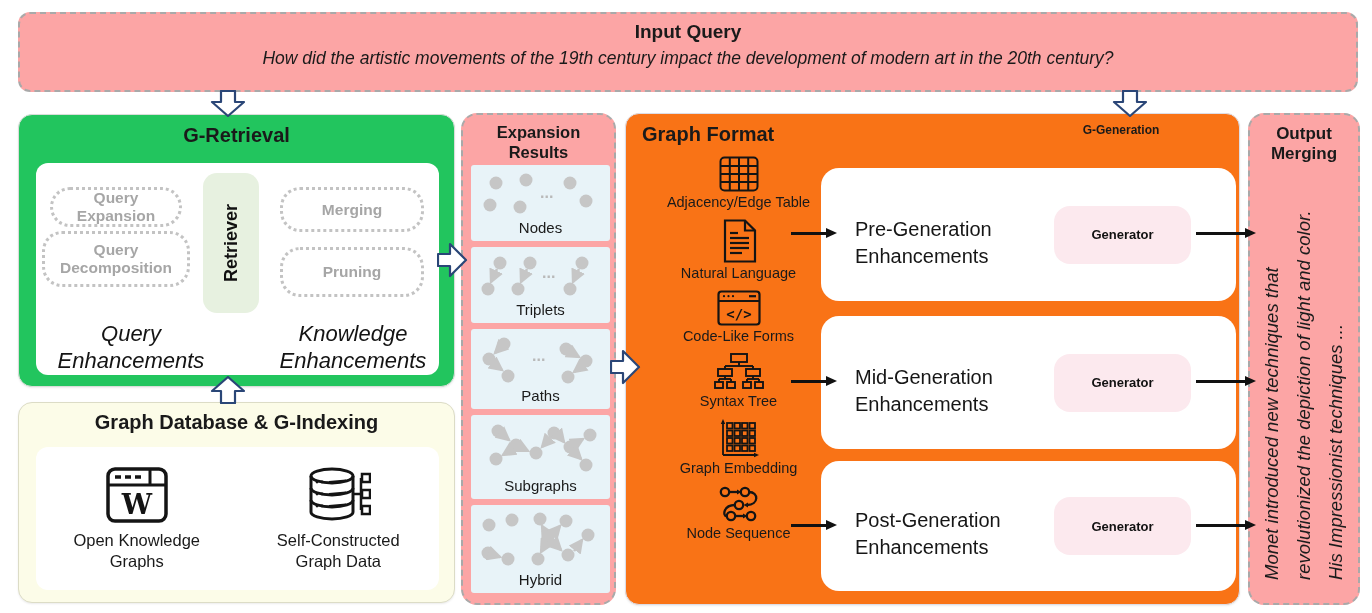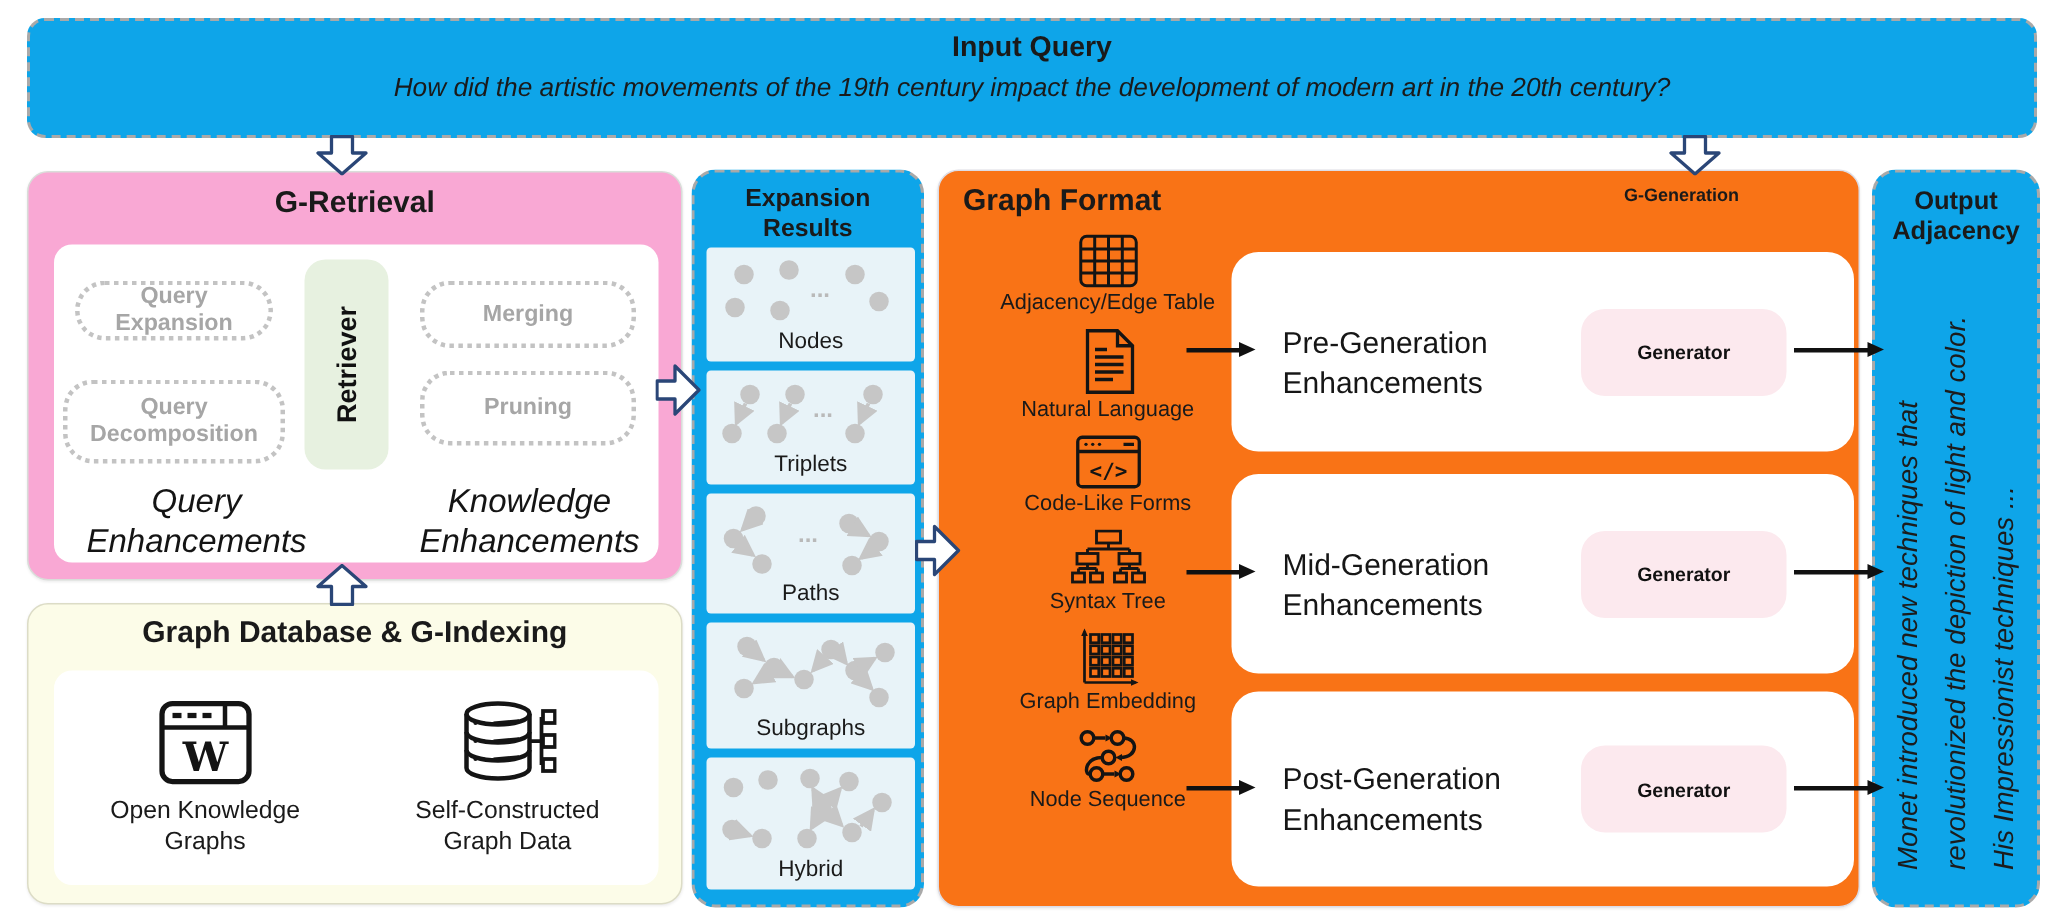--- a/index.html
+++ b/index.html
@@ -1,19 +1,19 @@
 <!DOCTYPE html>
 <html><head>
 <meta charset="utf-8">
 <style>
   html,body{margin:0;padding:0;background:#fff;}
   .stage{position:relative;width:1372px;height:613px;background:#fff;
          font-family:"Liberation Sans",sans-serif;color:#1a1a1a;overflow:hidden;}
   .abs{position:absolute;box-sizing:border-box;}
-  .dashed-panel{border:2.5px dashed #a9a9a9;border-radius:16px;background:#0ea5e9;}
+  .dashed-panel{border:2.5px dashed #a9a9a9;border-radius:16px;background:#fca5a5;}
   .soft-panel{border:1px solid #d9ddd9;border-radius:14px;box-shadow:0 1px 2px rgba(0,0,0,.08);}
   .panel-title{font-weight:bold;font-size:20px;text-align:center;}
   .white-card{background:#fff;border-radius:12px;position:absolute;box-sizing:border-box;}
   .dpill{position:absolute;box-sizing:border-box;border:3px dotted #c3c3c3;border-radius:20px;
          background:#fff;color:#a6a6a6;font-weight:bold;font-size:15.5px;line-height:1.15;
          display:flex;align-items:center;justify-content:center;text-align:center;padding:2px 6px;}
   .caption{position:absolute;font-size:22px;line-height:1.22;text-align:center;color:#141414;font-style:italic;}
   .vtext{writing-mode:vertical-rl;transform:rotate(180deg);font-weight:bold;font-size:18px;color:#111;}
   .tile{background:#e8f3f8;border-radius:3px;display:flex;flex-direction:column;align-items:center;justify-content:flex-end;}
   .tile-label{font-size:15px;color:#1a1a1a;padding-bottom:5px;}
@@ -37,25 +37,25 @@
 </head>
 <body>
 
 <div class="stage">
 
   <div class="abs dashed-panel" style="left:18px;top:12px;width:1340px;height:80px;border-radius:12px;">
     <div style="text-align:center;font-weight:bold;font-size:19px;padding-top:7px;">Input Query</div>
     <div style="text-align:center;font-style:italic;font-size:17.5px;padding-top:5px;">How did the artistic movements of the 19th century impact the development of modern art in the 20th century?</div>
   </div>
 
-  <div class="abs soft-panel" style="left:18px;top:114px;width:437px;height:273px;background:#f9a8d4;">
+  <div class="abs soft-panel" style="left:18px;top:114px;width:437px;height:273px;background:#22c55e;">
     <div class="panel-title" style="padding-top:9px;">G-Retrieval</div>
     <div class="white-card" style="left:17px;top:48px;width:403px;height:212px;">
       <div class="dpill" style="left:14px;top:24px;width:132px;height:40px;">Query Expansion</div>
-      <div class="dpill" style="left:6px;top:90px;width:148px;height:56px;">Query Decomposition</div>
+      <div class="dpill" style="left:6px;top:68px;width:148px;height:56px;">Query Decomposition</div>
       <div class="abs" style="left:167px;top:10px;width:56px;height:140px;background:#e7f1e0;border-radius:14px;display:flex;align-items:center;justify-content:center;">
         <span class="vtext">Retriever</span>
       </div>
       <div class="dpill" style="left:244px;top:24px;width:144px;height:45px;">Merging</div>
       <div class="dpill" style="left:244px;top:84px;width:144px;height:50px;">Pruning</div>
       <div class="caption" style="left:0px;top:158px;width:190px;">Query Enhancements</div>
       <div class="caption" style="left:222px;top:158px;width:190px;">Knowledge Enhancements</div>
     </div>
   </div>
 
@@ -363,21 +363,21 @@
       <div class="stage-label">Mid-Generation Enhancements</div>
       <div class="generator">Generator</div>
     </div>
     <div class="stage-box" style="left:195px;top:347px;width:415px;height:130px;">
       <div class="stage-label">Post-Generation Enhancements</div>
       <div class="generator">Generator</div>
     </div>
   </div>
 
   <div class="abs dashed-panel" style="left:1248px;top:113px;width:112px;height:492px;">
-    <div class="out-title">Output Adjacency</div>
+    <div class="out-title">Output Merging</div>
     <div class="output-rot">Monet introduced new techniques that revolutionized the depiction of light and color. His Impressionist techniques ...</div>
   </div>
 
   <div class="harrow" style="left:791px;top:232px;width:36px;"></div>
   <div class="harrow" style="left:791px;top:380px;width:36px;"></div>
   <div class="harrow" style="left:791px;top:524px;width:36px;"></div>
   <div class="harrow" style="left:1196px;top:232px;width:50px;"></div>
   <div class="harrow" style="left:1196px;top:380px;width:50px;"></div>
   <div class="harrow" style="left:1196px;top:524px;width:50px;"></div>
 

